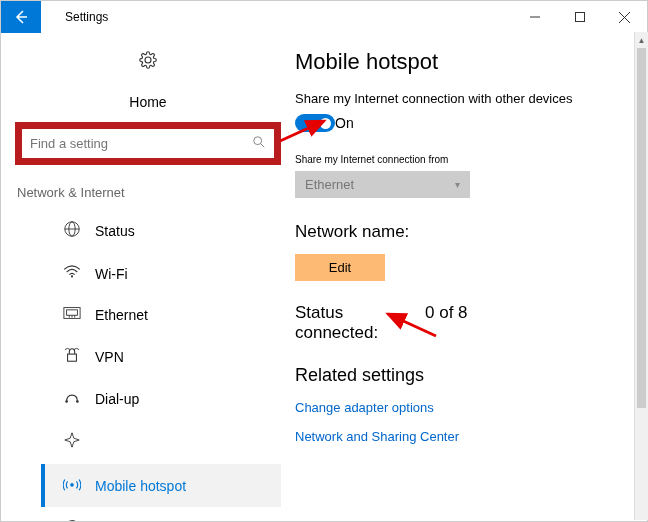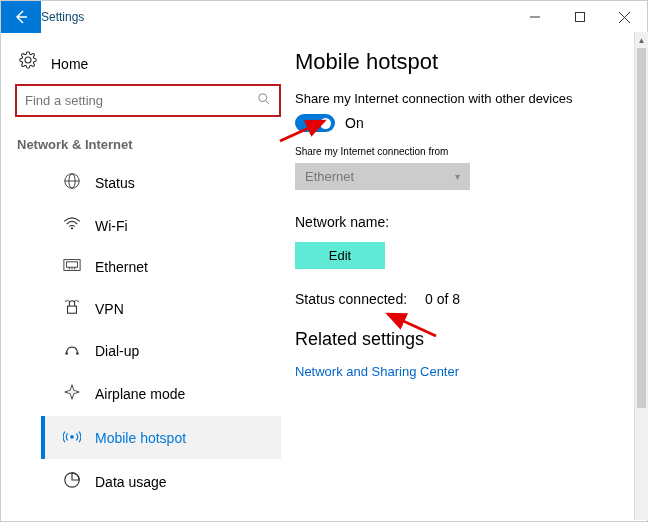--- a/index.html
+++ b/index.html
@@ -26,23 +26,23 @@
   }
   .titlebar-left { display: flex; align-items: center; }
   .back-btn {
     width: 40px; height: 32px;
     background: #0078d7;
     color: #fff;
     display: flex; align-items: center; justify-content: center;
     font-size: 16px;
   }
   .win-title {
-    margin-left: 0;
+    margin-left: 24px;
     font-size: 12px;
-    color: #0c4a6e;
+    color: #000000;
   }
   .titlebar-right { display: flex; }
   .win-ctrl {
     width: 45px; height: 32px;
     display: flex; align-items: center; justify-content: center;
     font-size: 12px;
     color: #333;
     font-family: "Segoe UI Symbol", sans-serif;
   }
   .content {
@@ -50,45 +50,45 @@
     display: flex;
     overflow: hidden;
   }
   .sidebar {
     width: 290px;
     padding: 10px 10px 10px 14px;
     display: flex; flex-direction: column;
     overflow-y: auto;
   }
   .home-row {
-    display: flex; align-items: flex-end;
-    gap: 14px;
+    display: flex; align-items: center;
+    gap: 22px;
     padding: 8px 4px 12px 4px;
+    flex-direction: column;
   }
   .home-row .icon { width: 18px; text-align: center; }
   .home-row span.lbl { font-size: 14px; }
   .searchbox {
     display: flex; align-items: center;
-    border: 2px solid #b91c1c;
+    border: 7px solid #b91c1c;
     padding: 6px 8px;
     margin-bottom: 16px;
     color: #666;
     justify-content: space-between;
   }
   .searchbox input {
     border: none; outline: none;
     font-size: 13px; color: #666;
     width: 200px;
     background: transparent;
   }
   .section-title {
     color: #666;
     font-size: 13px;
     padding: 4px 0 8px 2px;
-    font-weight: bold;
   }
   .nav-list { list-style: none; margin-left: -14px; padding-left: 40px; }
   .nav-item {
     display: flex; align-items: center;
     gap: 14px;
     padding: 12px 4px 12px 18px;
     font-size: 14px;
     color: #000;
     border-left: 4px solid transparent;
   }
@@ -111,22 +111,22 @@
   .main h1 {
     font-size: 22px;
     font-weight: 400;
     margin-bottom: 16px;
   }
   .subtext {
     font-size: 13px;
     margin-bottom: 8px;
   }
   .toggle-row {
-    display: flex; align-items: center; gap: 10px;
-    margin-bottom: 14px;
+    display: flex; align-items: center; 
+    margin-bottom: 22px;
   }
   .toggle {
     width: 40px; height: 18px;
     border-radius: 10px;
     background: #0078d7;
     position: relative;
   }
   .toggle .knob {
     width: 11px; height: 11px;
     border-radius: 50%;
@@ -141,29 +141,29 @@
     background: #ccc;
     color: #777;
     padding: 6px 10px;
     display: flex; justify-content: space-between; align-items: center;
     margin-bottom: 24px;
     font-size: 13px;
   }
   .dropdown .chev { font-size: 10px; color:#888; }
   .kv-row {
     display: flex;
-    font-size: 14px;
+    font-size: 17px;
     margin-bottom: 8px;
   }
   .kv-row .k { width: 130px; }
   .edit-btn {
     width: 90px;
     padding: 6px 0;
     text-align: center;
-    background: #5eead4;
+    background: #fdba74;
     color: #000;
     font-size: 13px;
     border: none;
     margin-top: 4px;
     margin-bottom: 22px;
   }
   .related-h {
     font-size: 18px;
     font-weight: 400;
     margin-bottom: 14px;
@@ -303,21 +303,20 @@
               </svg>
           </span>
           <span>Dial-up</span>
         </li>
         <li class="nav-item">
           <span class="icon">
             <svg width="18" height="18" viewBox="0 0 20 20">
                 <path d="M10 2 L12 8 L18 10 L12 12 L10 18 L8 12 L2 10 L8 8 Z" stroke="#333" fill="none"></path>
               </svg>
           </span>
-          <span>Airplane mode</span>
         </li>
         <li class="nav-item active">
           <span class="icon">
             <svg width="18" height="16" viewBox="0 0 20 18">
                 <circle cx="10" cy="10" r="2" fill="#0078d7"></circle>
                 <path d="M5 14 A7 7 0 0 1 5 6 M15 6 A7 7 0 0 1 15 14 M2 16 A11 11 0 0 1 2 4 M18 4 A11 11 0 0 1 18 16" stroke="#0078d7" fill="none" stroke-width="1.3"></path>
               </svg>
           </span>
           <span>Mobile hotspot</span>
         </li>
@@ -355,20 +354,21 @@
       </div>
 
       <button class="edit-btn">Edit</button>
 
       <div class="kv-row" style="margin-bottom:22px;">
         <span class="k">Status connected:</span>
         <span>0 of 8</span>
       </div>
 
       <div class="related-h">Related settings</div>
+      <a class="link">Change adapter options</a>
       <a class="link">Network and Sharing Center</a>
     </div>
   </div>
 
   <div class="scrollbar">
     <div class="arrow">▲</div>
     <div class="thumb"></div>
   </div>
 </div>
 

